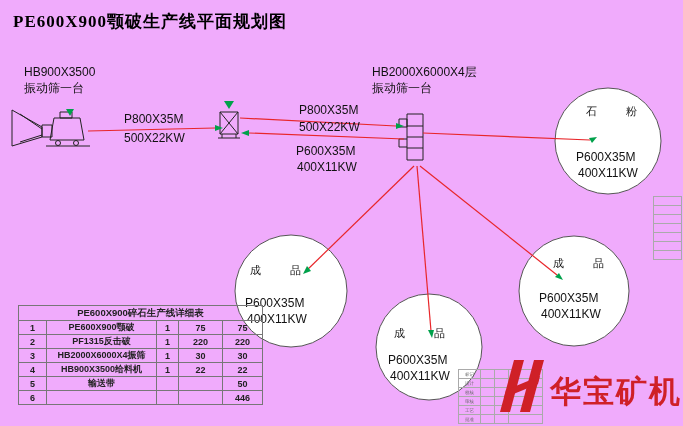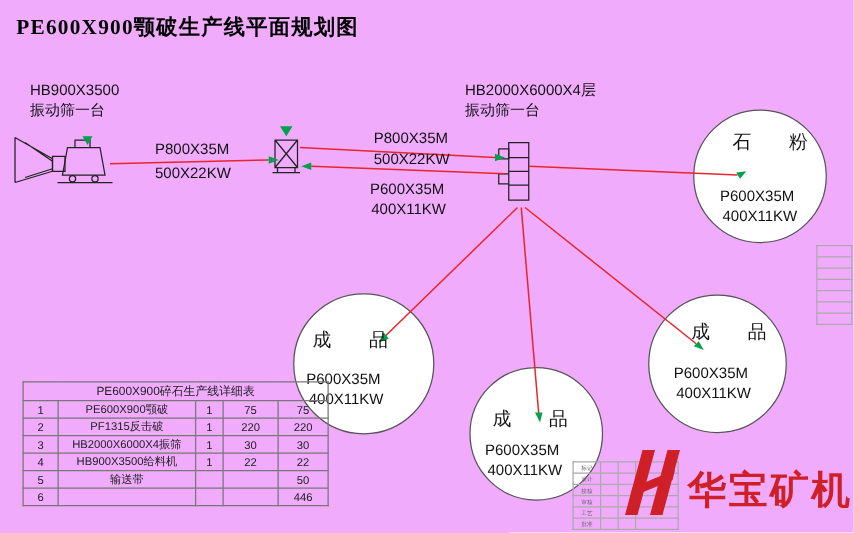--- a/index.html
+++ b/index.html
@@ -3,25 +3,25 @@
 <meta charset="utf-8">
 <style>
   html,body{margin:0;padding:0;background:#fff;}
   .canvas{position:relative;width:683px;height:426px;background:#f0abfc;overflow:hidden;
           font-family:"Liberation Sans",sans-serif;color:#111;}
   .overlay{position:absolute;left:0;top:0;width:683px;height:426px;}
   .title{position:absolute;left:13px;top:10px;font-size:17px;font-weight:600;letter-spacing:1px;
          color:#000;font-family:"Liberation Serif",serif;white-space:nowrap;}
   .lbl{position:absolute;font-size:12px;line-height:16px;color:#111;white-space:nowrap;}
   .conv{position:absolute;font-size:12px;line-height:14px;color:#111;white-space:nowrap;}
-  .circle-label{position:absolute;font-size:15px;letter-spacing:13px;color:#111;white-space:nowrap;}
+  .circle-label{position:absolute;font-size:11px;letter-spacing:13px;color:#111;white-space:nowrap;}
   .detail-table{position:absolute;left:18px;top:305px;border-collapse:collapse;font-size:9px;
                 color:#222;text-align:center;background:transparent;table-layout:fixed;}
   .detail-table th,.detail-table td{border:1px solid #777;padding:0 1px;height:13px;
-                font-weight:normal;overflow:hidden;white-space:nowrap;}
+                font-weight:bold;overflow:hidden;white-space:nowrap;}
   .detail-table .tbl-title{font-size:9.5px;height:14px;}
   .tb-small{position:absolute;border-collapse:collapse;background:transparent;table-layout:fixed;
             font-size:4.5px;color:#666;}
   .tb-small td{border:1px solid #aaa;padding:0;height:8px;overflow:hidden;white-space:nowrap;text-align:center;}
   .logo{position:absolute;left:494px;top:356px;display:flex;align-items:flex-end;}
   .logo-text{font-size:31px;font-weight:bold;color:#cf2027;letter-spacing:2px;line-height:44px;
              margin-left:4px;white-space:nowrap;}
 </style>
 </head>
 <body>

